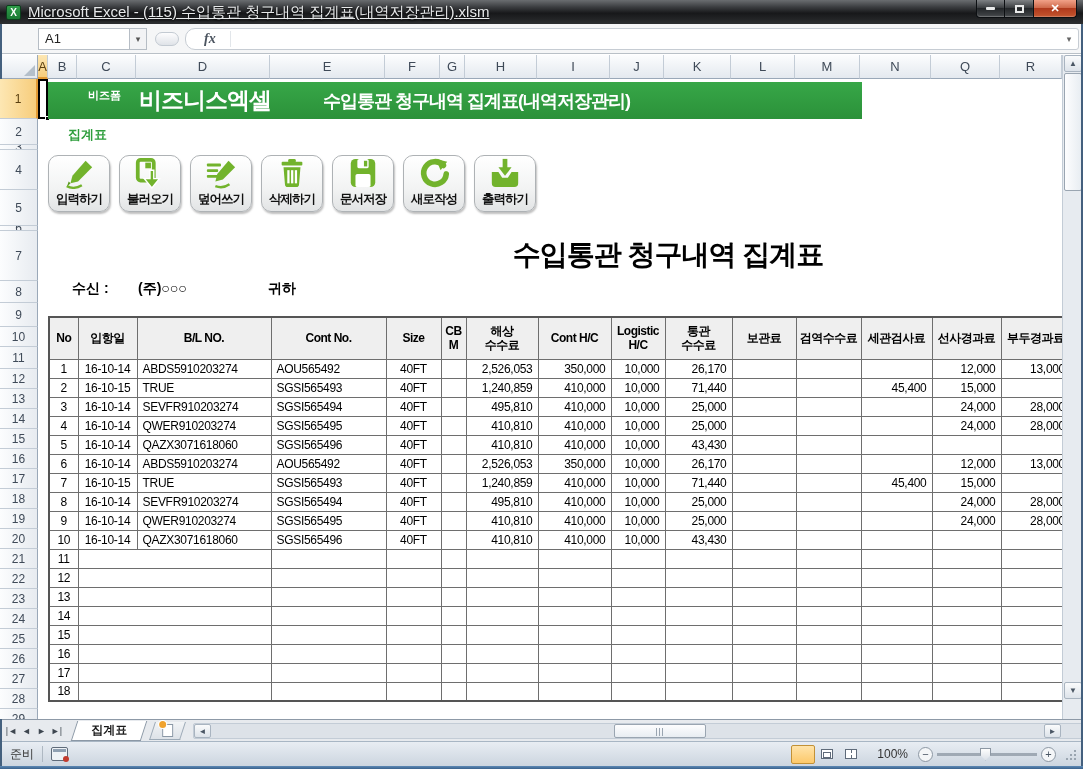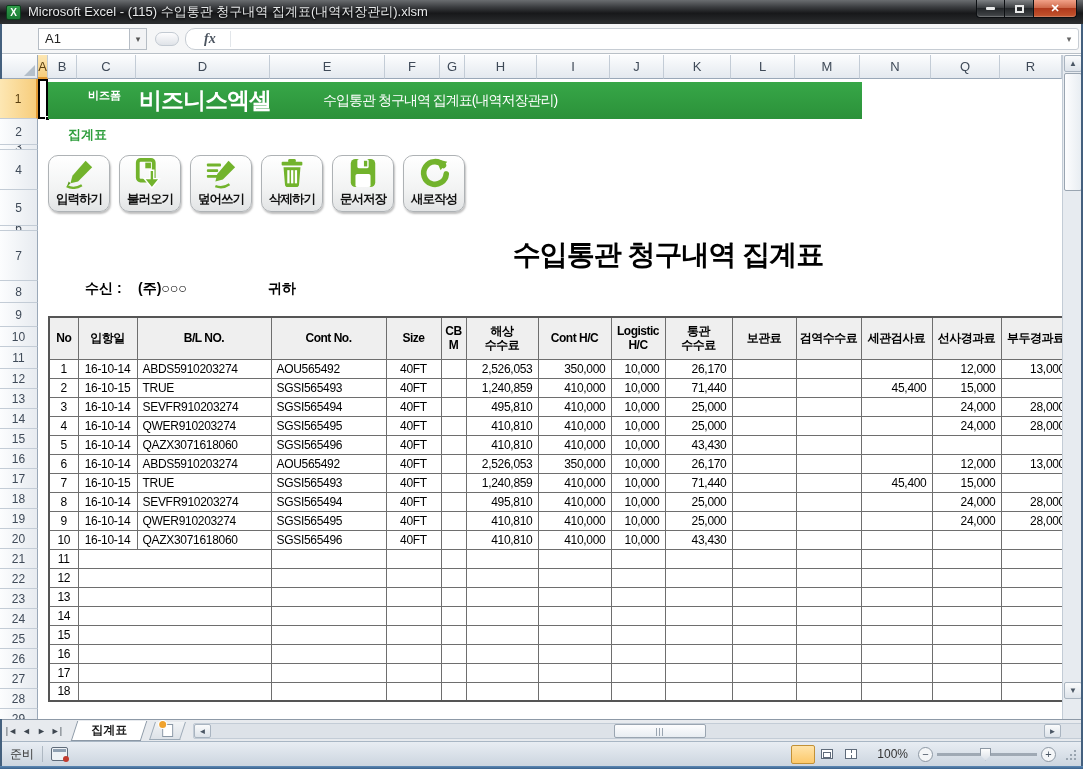--- a/index.html
+++ b/index.html
@@ -7,21 +7,21 @@
   body { font-family:"Liberation Sans", sans-serif; }
   .window{ position:relative; width:1083px; height:769px; overflow:hidden; background:#fff;
            box-shadow: inset 0 0 0 1px #1c2c3d; }
 
   
   .titlebar{ position:absolute; left:0; top:0; width:100%; height:24px;
     background:linear-gradient(#6a6d70 0%, #3a3c3f 30%, #17181a 55%, #2c2e30 100%);
     display:flex; align-items:center; padding:0 6px; }
   .app-icon{ width:15px; height:15px; background:linear-gradient(#2f9e4a,#1c7a35); border:1px solid #0c3f1c;
     border-radius:2px; color:#fff; font-size:10px; font-weight:bold; text-align:center; line-height:13px; margin-right:7px;}
-  .title-text{ color:#e7e9ea; font-size:13px; text-shadow:0 1px 2px #000; white-space:nowrap; overflow:hidden; flex:1;}
+  .title-text{ color:#e7e9ea; font-size:15px; text-shadow:0 1px 2px #000; white-space:nowrap; overflow:hidden; flex:1;text-decoration:underline;}
   .win-controls{ display:flex; margin-top:-6px; }
   .win-btn{ height:18px; border:1px solid #0c0f12; border-top:none; display:flex; align-items:center; justify-content:center;
     background:linear-gradient(#7e8184,#3c3f42 45%,#232629 50%,#45484b); box-shadow:inset 0 -1px 1px rgba(255,255,255,.25);}
   .win-btn.min{ width:29px; border-radius:0 0 0 4px;}
   .win-btn.max{ width:28px; border-left:none; border-right:none;}
   .win-btn.close{ width:44px; border-radius:0 0 4px 0;
     background:linear-gradient(#f1a188,#cf6a4c 45%,#b03a1d 50%,#c4552e); color:#fff; font-size:11px; font-weight:bold;}
   .glyph-min{ width:9px; height:3px; background:#e9eaea; border-radius:1px; }
   .glyph-max{ width:9px; height:8px; border:2px solid #e9eaea; }
 
@@ -60,35 +60,35 @@
   .rowhead.sel{ background:linear-gradient(90deg,#fde7b3,#f7cd7c); border-right:2px solid #e39a33; color:#5a3f10;}
   .canvas{ position:absolute; left:38px; top:0; width:1024px; height:100%; overflow:hidden; }
 
   .a1-select{ position:absolute; left:0; top:0; width:10px; height:40px; border:2px solid #000; }
   .a1-handle{ position:absolute; left:7px; top:37px; width:5px; height:5px; background:#000; border:1px solid #fff;}
 
   .banner{ position:absolute; left:10px; top:3px; width:814px; height:37px;
     background:linear-gradient(#37a748,#2b9139); display:flex; align-items:center; }
   .banner-logo-small{ color:#fff; font-size:11px; font-weight:bold; margin-left:40px; align-self:flex-start; padding-top:6px;}
   .banner-logo-large{ color:#fff; font-size:23px; font-weight:bold; margin-left:18px; letter-spacing:-1px;}
-  .banner-title{ color:#fff; font-size:14px; font-weight:normal; margin-left:52px; letter-spacing:-1px;}
+  .banner-title{ color:#fff; font-size:18px; font-weight:bold; margin-left:52px; letter-spacing:-1px;}
 
   .nav-link{ position:absolute; left:30px; top:47px; color:#2e9e3c; font-size:13px; font-weight:bold; cursor:pointer;}
 
   .toolbar{ position:absolute; left:10px; top:76px; display:flex; }
   .tb-btn{ width:62px; height:57px; margin-right:9px; border:1px solid #aeb2b5; border-radius:10px;
     background:linear-gradient(#ffffff,#f2f3f3 60%,#e2e4e5); box-shadow:1px 2px 2px rgba(0,0,0,.25);
     display:flex; flex-direction:column; align-items:center; justify-content:flex-end; padding-bottom:3px; cursor:pointer;}
   .tb-icon{ height:34px; display:flex; align-items:center; justify-content:center; margin-bottom:1px;}
   .tb-label{ font-size:12.5px; font-weight:bold; color:#111; letter-spacing:-1px;}
 
   .doc-title{ position:absolute; left:330px; top:157px; width:600px; text-align:center;
     font-size:28px; font-weight:bold; color:#000; letter-spacing:-1px;}
   .recipient{ position:absolute; left:0; top:201px; width:100%; font-size:14px; font-weight:bold; color:#000;}
-  .recv-label{ position:absolute; left:47px;}
+  .recv-label{ position:absolute; left:34px;}
   .recv-company{ position:absolute; left:100px;}
   .recv-honor{ position:absolute; left:230px;}
 
   table.sheet{ position:absolute; left:10px; top:237px; border-collapse:collapse; table-layout:fixed; width:1022px;
     background:#fff; border:2px solid #555;}
   table.sheet th{ background:#efefef; border:1px solid #6e6e6e; font-size:12px; font-weight:bold; color:#000;
     height:42px; text-align:center; vertical-align:middle; white-space:pre-line; line-height:1.2; padding:0 1px;
     word-break:break-all; letter-spacing:-0.5px;}
   table.sheet td{ border:1px solid #6e6e6e; font-size:12px; color:#000; height:19px; padding:0 5px;
     white-space:nowrap; overflow:hidden; letter-spacing:-0.3px;}
@@ -321,20 +321,30 @@
         </div>
         <div class="tb-btn">
           <div class="tb-icon">
             <svg width="34" height="32" viewBox="0 0 36 34">
                 <path d="M28 9a12 12 0 1 0 3 9" stroke="#72b32c" stroke-width="6" fill="none" stroke-linecap="round"></path>
                 <path fill="#72b32c" d="M20 2l12 3-7 9z"></path>
               </svg>
           </div>
           <div class="tb-label">새로작성</div>
         </div>
+        <div class="tb-btn">
+          <div class="tb-icon">
+            <svg width="34" height="32" viewBox="0 0 36 34">
+                <rect x="15.5" y="2" width="5" height="10" fill="#72b32c"></rect>
+                <path fill="#72b32c" d="M11 11h14l-7 9z"></path>
+                <path fill="#72b32c" d="M4 16h7l4 6h6l4-6h7v12a4 4 0 0 1-4 4H8a4 4 0 0 1-4-4z"></path>
+              </svg>
+          </div>
+          <div class="tb-label">출력하기</div>
+        </div>
       </div>
 
       <div class="doc-title">수입통관 청구내역 집계표</div>
 
       <div class="recipient">
         <span class="recv-label">수신 :</span>
         <span class="recv-company">(주)○○○</span>
         <span class="recv-honor">귀하</span>
       </div>
 

